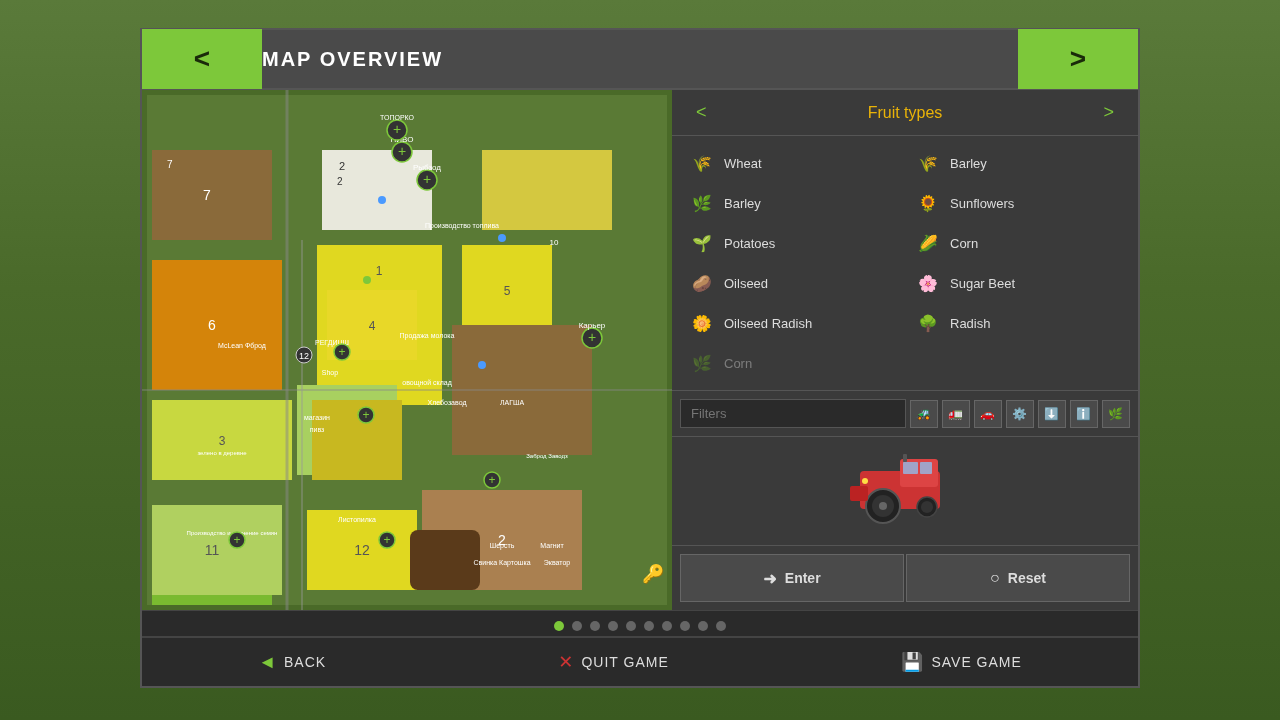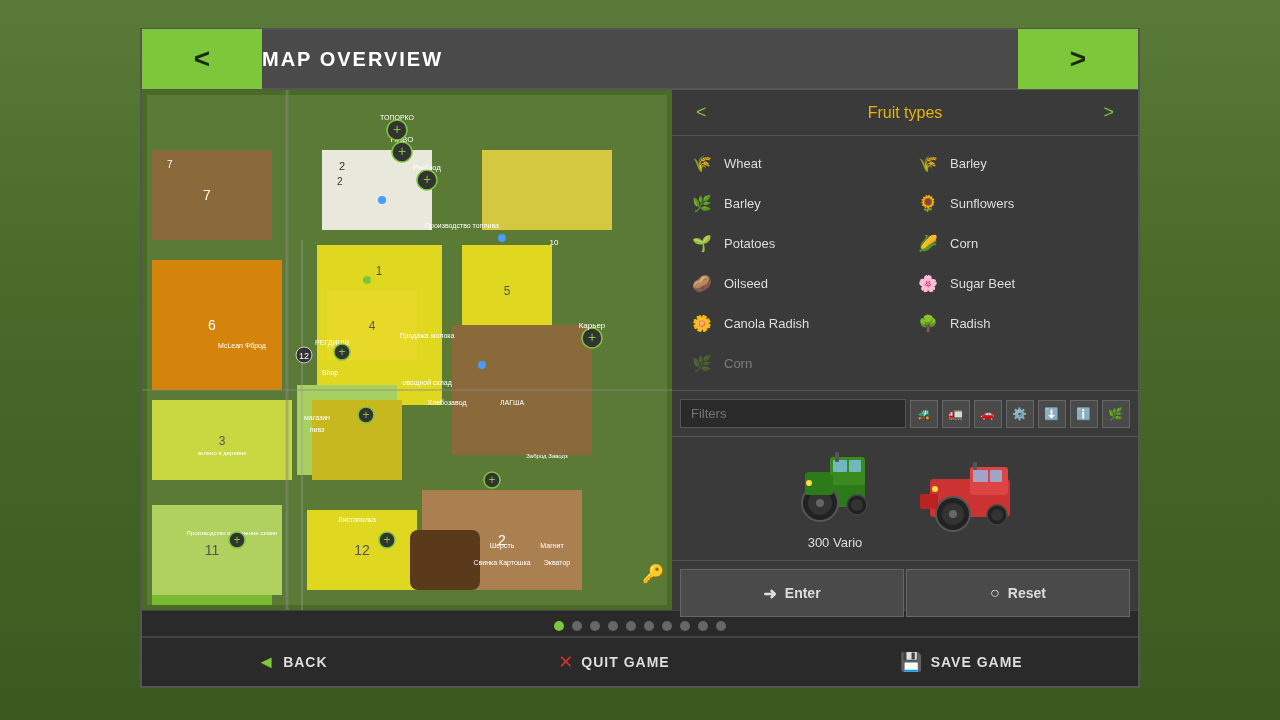--- a/index.html
+++ b/index.html
@@ -284,21 +284,21 @@
       padding: 8px 20px;
     }
 
     .bottom-btn-icon {
       font-size: 18px;
     }
 
     .bottom-btn-label {
       color: #dddddd;
       font-size: 14px;
-      font-weight: bold;
+      font-weight: normal;
       letter-spacing: 1px;
     }
 
     .back-icon { color: #7dc83a; }
     .quit-icon { color: #cc3333; }
     .save-icon { color: #7dc83a; }
 
     
     .icon-wheat { color: #d4a843; }
     .icon-canola { color: #8ab83a; }
@@ -506,21 +506,21 @@
           <div class="fruit-icon icon-potato">🥔</div>
           <span class="fruit-name">Oilseed</span>
         </div>
         <div class="fruit-item">
           <div class="fruit-icon icon-sugarbeet">🌸</div>
           <span class="fruit-name">Sugar Beet</span>
         </div>
 
         <div class="fruit-item">
           <div class="fruit-icon icon-oilseed">🌼</div>
-          <span class="fruit-name">Canola Radish</span>
+          <span class="fruit-name">Oilseed Radish</span>
         </div>
         <div class="fruit-item">
           <div class="fruit-icon icon-poplar">🌳</div>
           <span class="fruit-name">Radish</span>
         </div>
 
         <div class="fruit-item disabled">
           <div class="fruit-icon icon-grass">🌿</div>
           <span class="fruit-name">Corn</span>
         </div>
@@ -536,47 +536,20 @@
             <div class="filter-icon-btn">⚙️</div>
             <div class="filter-icon-btn">⬇️</div>
             <div class="filter-icon-btn">ℹ️</div>
             <div class="filter-icon-btn">🌿</div>
           </div>
         </div>
       </div>
 
       <div class="vehicle-section">
 
-        <div class="vehicle-card">
-          <div class="vehicle-image">
-            <svg viewBox="0 0 120 80" width="120" height="80">
-
-              <rect x="30" y="25" width="60" height="35" rx="4" fill="#2d7a1a"></rect>
-
-              <rect x="55" y="10" width="35" height="28" rx="3" fill="#3a8a20"></rect>
-
-              <rect x="58" y="13" width="14" height="12" rx="1" fill="#88ccff" opacity="0.7"></rect>
-              <rect x="74" y="13" width="12" height="12" rx="1" fill="#88ccff" opacity="0.7"></rect>
-
-              <circle cx="45" cy="56" r="18" fill="#222" stroke="#555" stroke-width="2"></circle>
-              <circle cx="45" cy="56" r="12" fill="#333"></circle>
-              <circle cx="45" cy="56" r="4" fill="#666"></circle>
-
-              <circle cx="82" cy="58" r="10" fill="#222" stroke="#444" stroke-width="1.5"></circle>
-              <circle cx="82" cy="58" r="6" fill="#333"></circle>
-
-              <rect x="60" y="5" width="4" height="10" rx="1" fill="#555"></rect>
-
-              <rect x="30" y="28" width="28" height="20" rx="2" fill="#2d7a1a"></rect>
-
-              <circle cx="34" cy="36" r="3" fill="#ffdd44"></circle>
-            </svg>
-          </div>
-          <span class="vehicle-name">300 Vario</span>
-        </div>
 
         <div class="vehicle-card">
           <div class="vehicle-image">
             <svg viewBox="0 0 120 80" width="120" height="80">
 
               <rect x="15" y="20" width="80" height="38" rx="4" fill="#cc3333"></rect>
 
               <rect x="55" y="8" width="38" height="28" rx="3" fill="#dd4444"></rect>
 
               <rect x="58" y="11" width="15" height="12" rx="1" fill="#88ccff" opacity="0.7"></rect>

